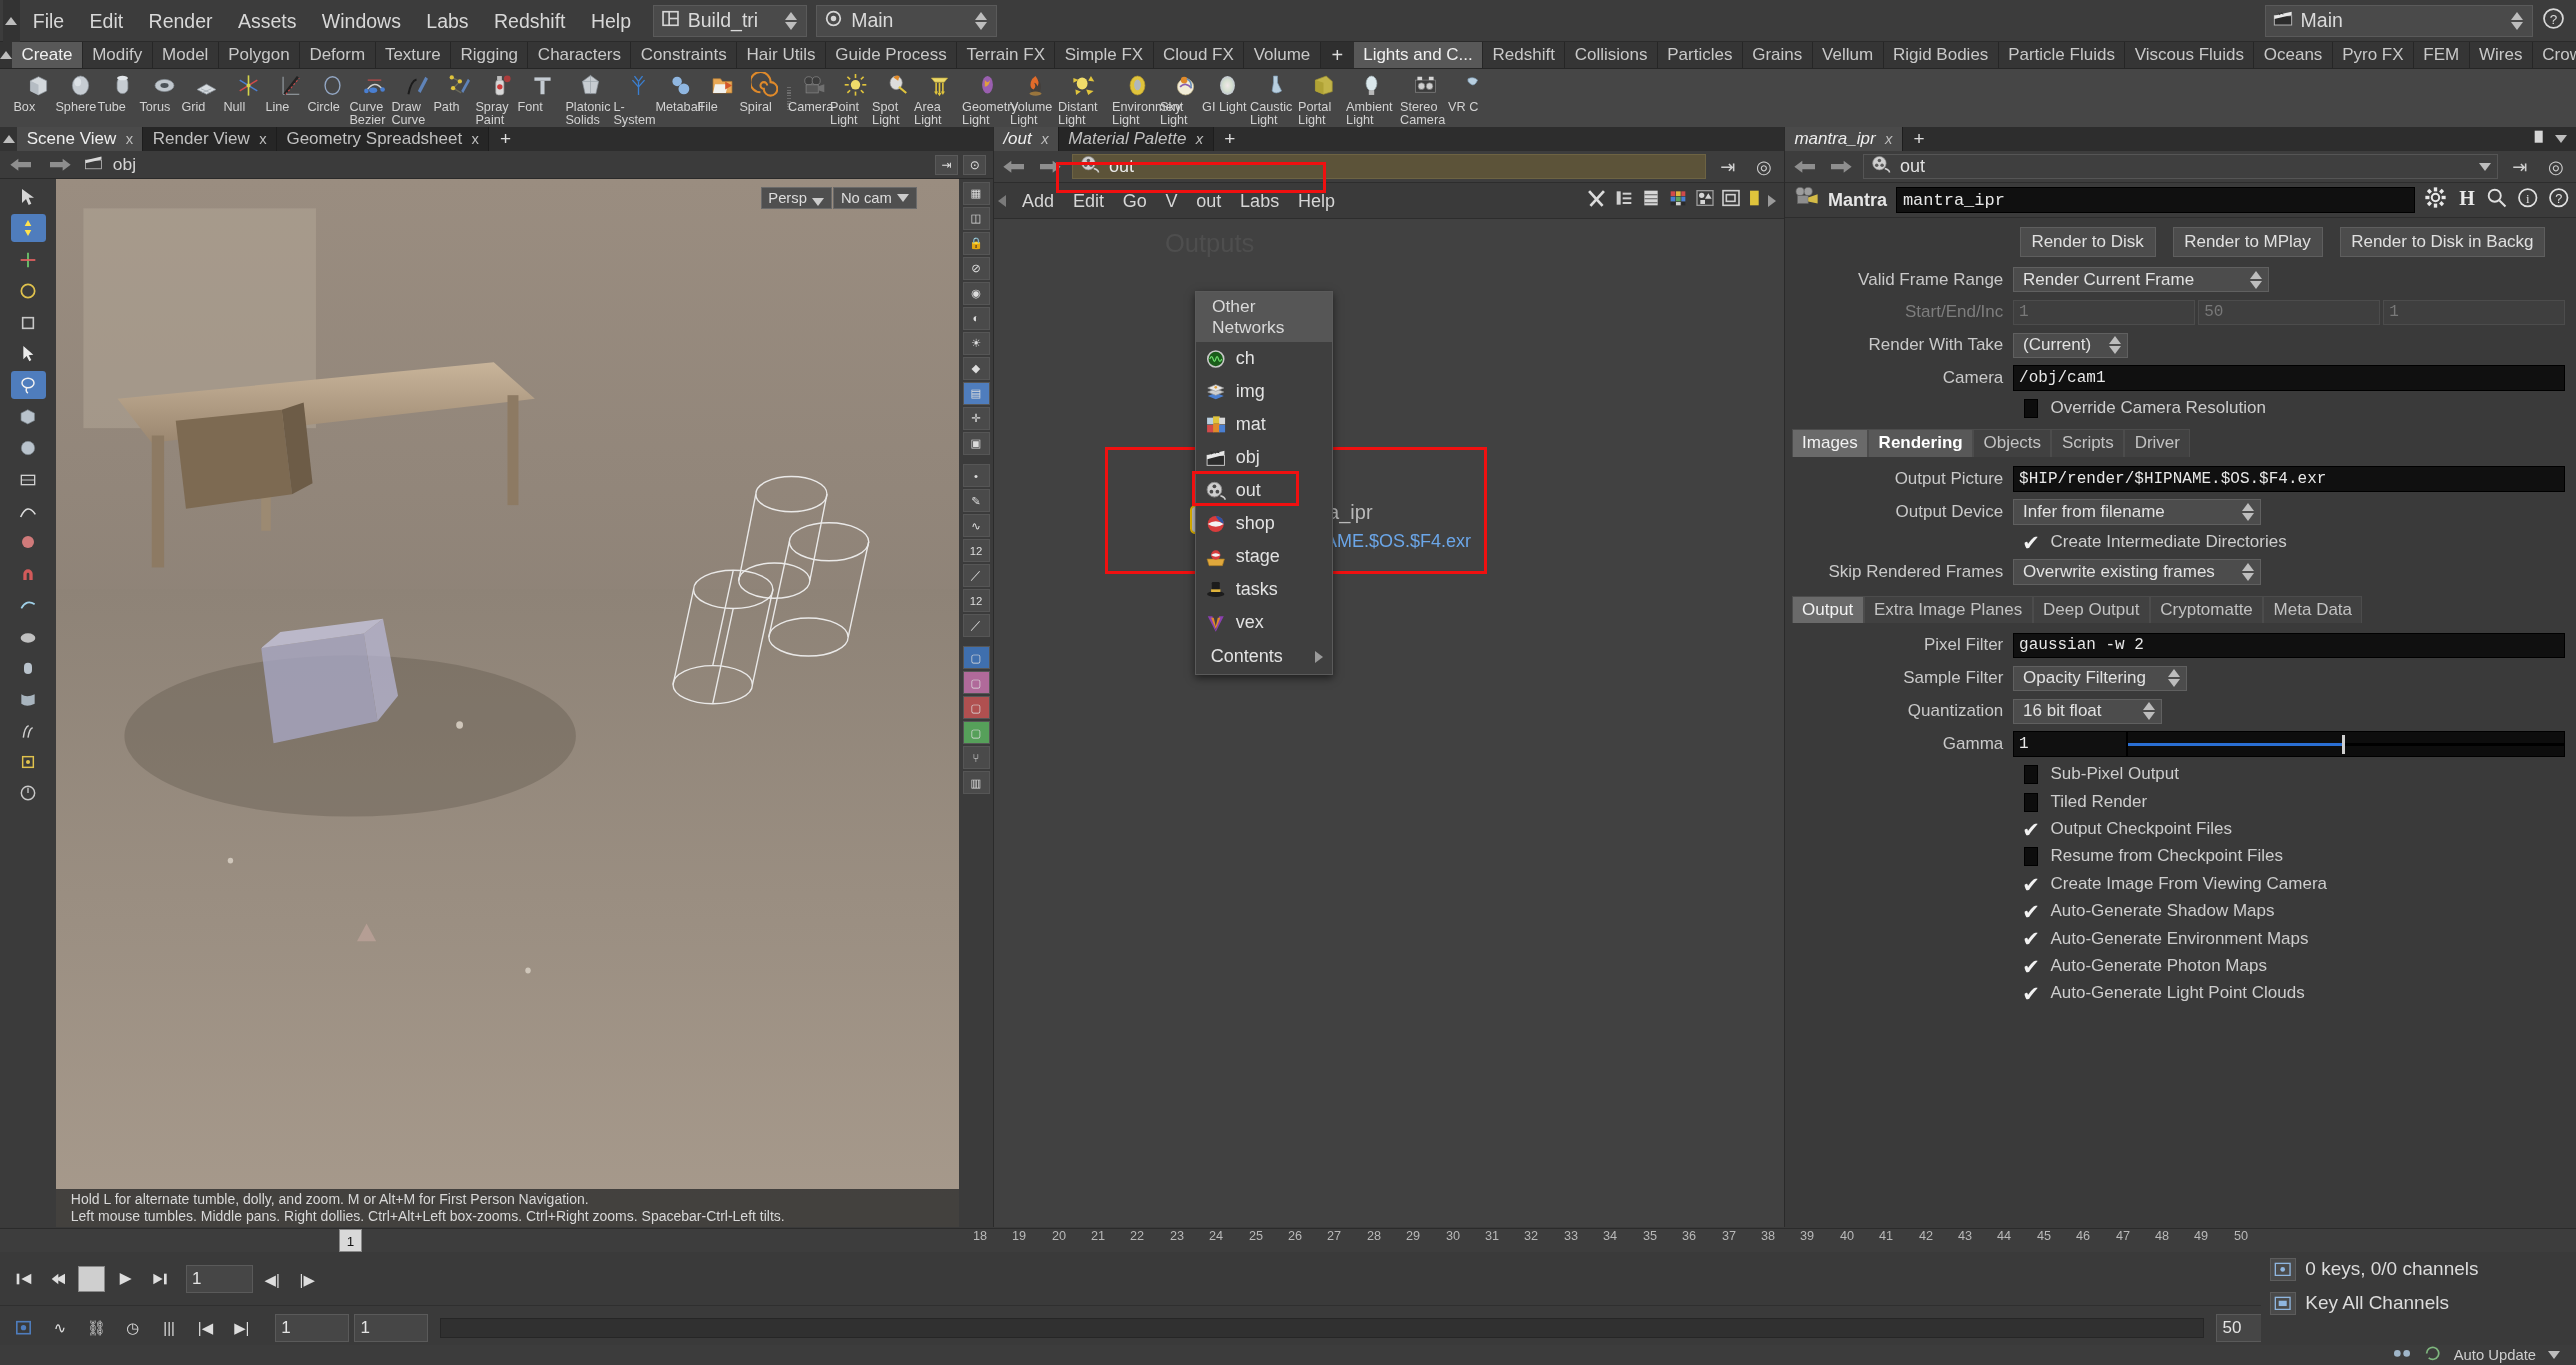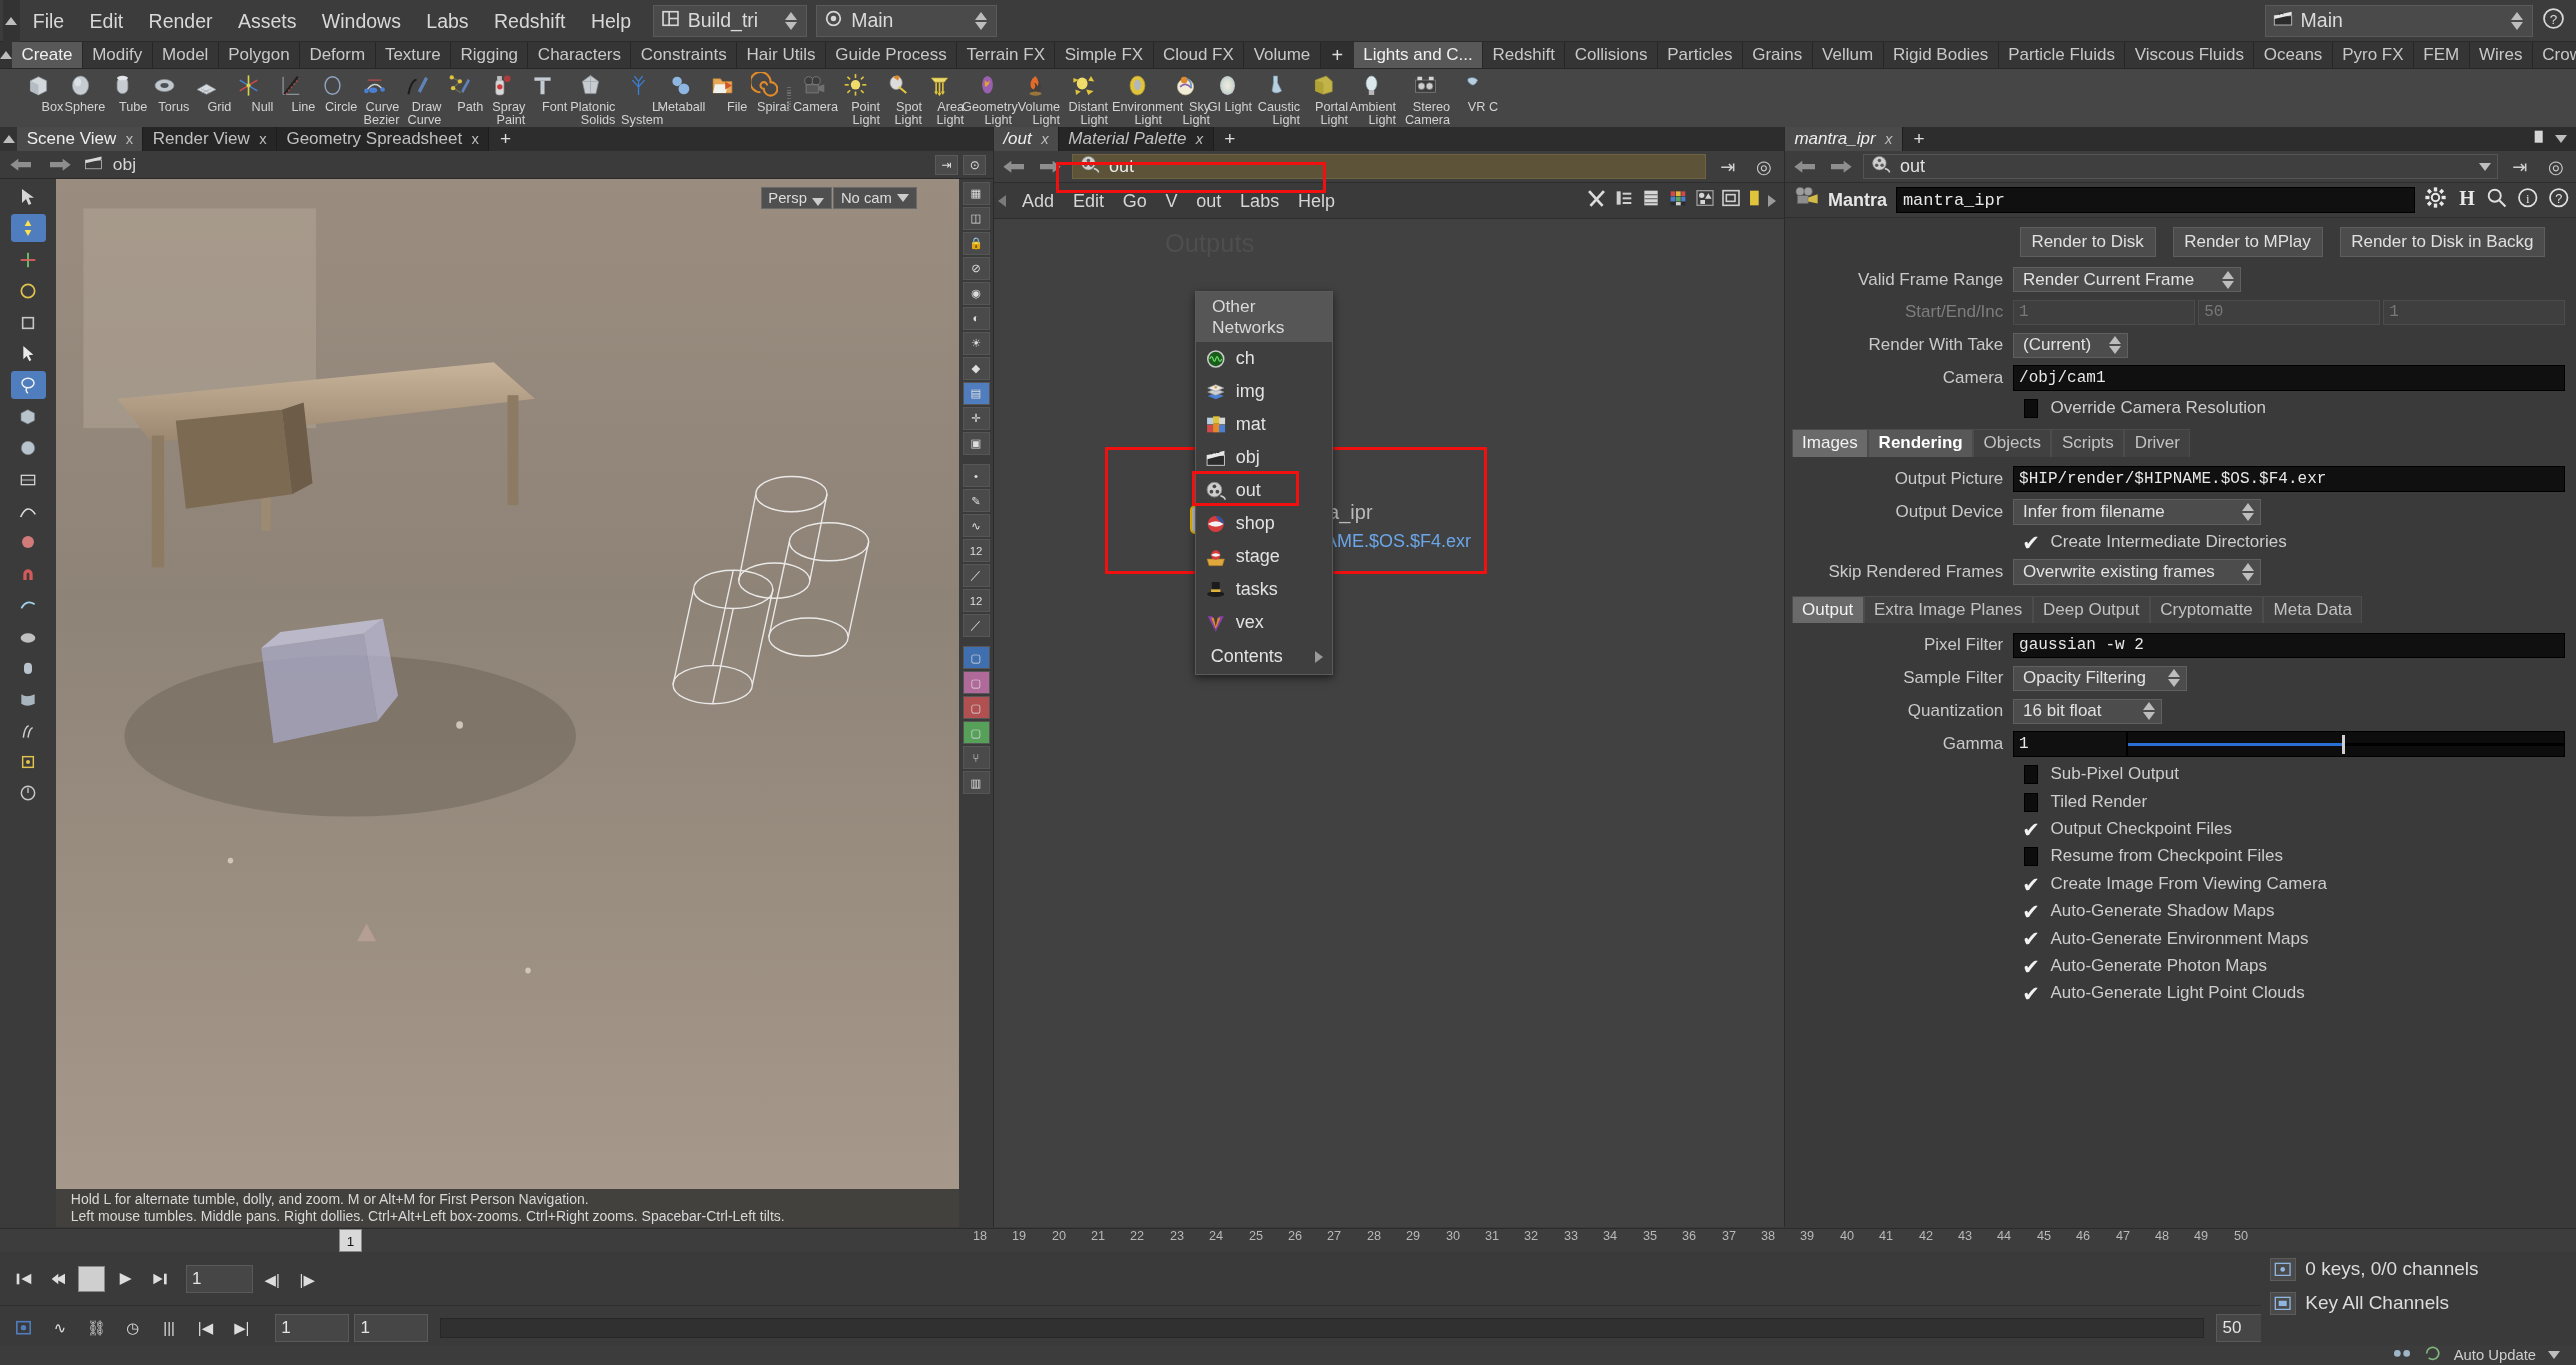--- a/index.html
+++ b/index.html
@@ -33,21 +33,21 @@
 
   
   #shelf { height:59px; background:#464646; display:flex; align-items:flex-start;
            border-bottom:0.7px solid #2a2a2a; overflow:hidden; }
   .shelf-sep { width:6.7px; height:59px; display:flex;align-items:center;justify-content:center; }
   .shelf-sep i { display:block;width:4px;height:23px;
      background:repeating-linear-gradient(to bottom,#6d6d6d 0 1.3px,transparent 1.3px 2.7px); }
   .tool { width:42px; min-width:42px; height:59px; display:flex; flex-direction:column;
           align-items:center; justify-content:flex-start; padding-top:2.7px; cursor:default; }
   .tool .ic { width:28px;height:28px;display:flex;align-items:center;justify-content:center; }
-  .tool .tl { font-size:12.7px; color:#d2d2d2; text-align:right; line-height:13.4px; margin-top:1.3px;
+  .tool .tl { font-size:12.7px; color:#d2d2d2; text-align:left; line-height:13.4px; margin-top:1.3px;
               width:50px; }
   .toolwide { width:54px; min-width:54px; }
 
   
   .panetabs { height:24px; background:#2d2d2d; display:flex; align-items:stretch; }
   .panetabs .grip { width:17.4px;display:flex;align-items:center;justify-content:center;background:#333; }
   .ptab { display:flex;align-items:center;gap:9.4px;padding:0 9.4px;font-size:17px;
           background:#262626;color:#c0c0c0;border-right:0.7px solid #1d1d1d; white-space:nowrap;}
   .ptab.active { background:#4a4a4a; color:#eee; }
   .ptab .x { font-size:14.8px;color:#bdbdbd; }
@@ -1241,21 +1241,21 @@
 
     <div id="pbody">
       <div class="rbtnrow" id="render-buttons">
           <span class="rbtn">Render to Disk</span>
           <span class="rbtn">Render to MPlay</span>
           <span class="rbtn">Render to Disk in Backg</span>
         </div>
 
       <div class="prow">
         <div class="plabel">Valid Frame Range</div>
-        <div class="pmenu" style="width:228px">
+        <div class="pmenu" style="width:256px">
           <span>Render Current Frame</span>
           <span class="sp spin">
               <span class="tri-up"></span>
               <span class="tri-dn"></span>
             </span>
         </div>
       </div>
 
       <div class="prow">
         <div class="plabel dim">Start/End/Inc</div>

